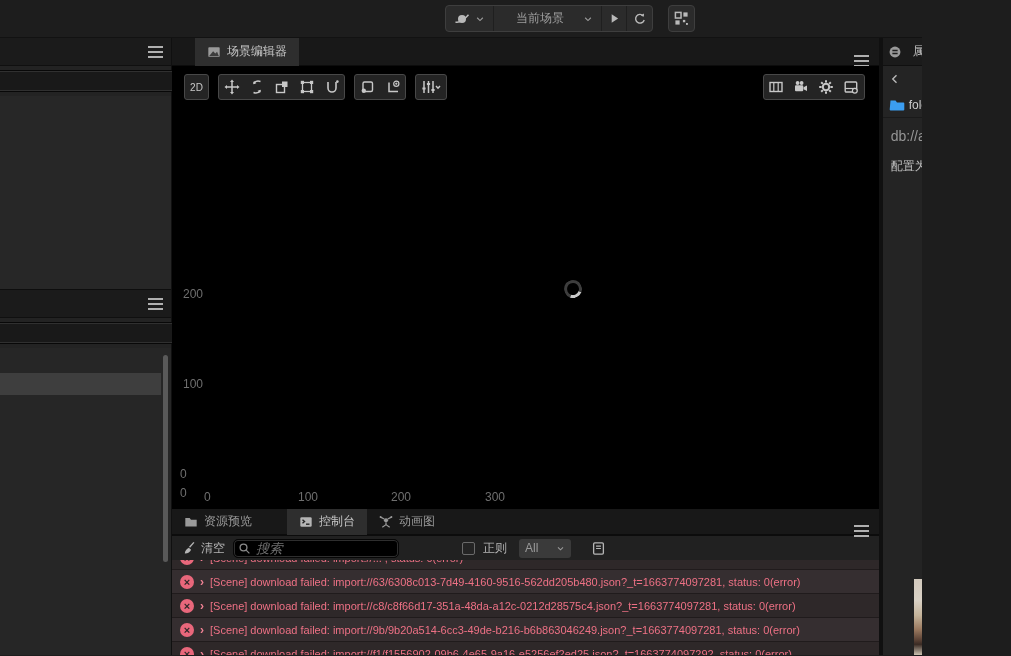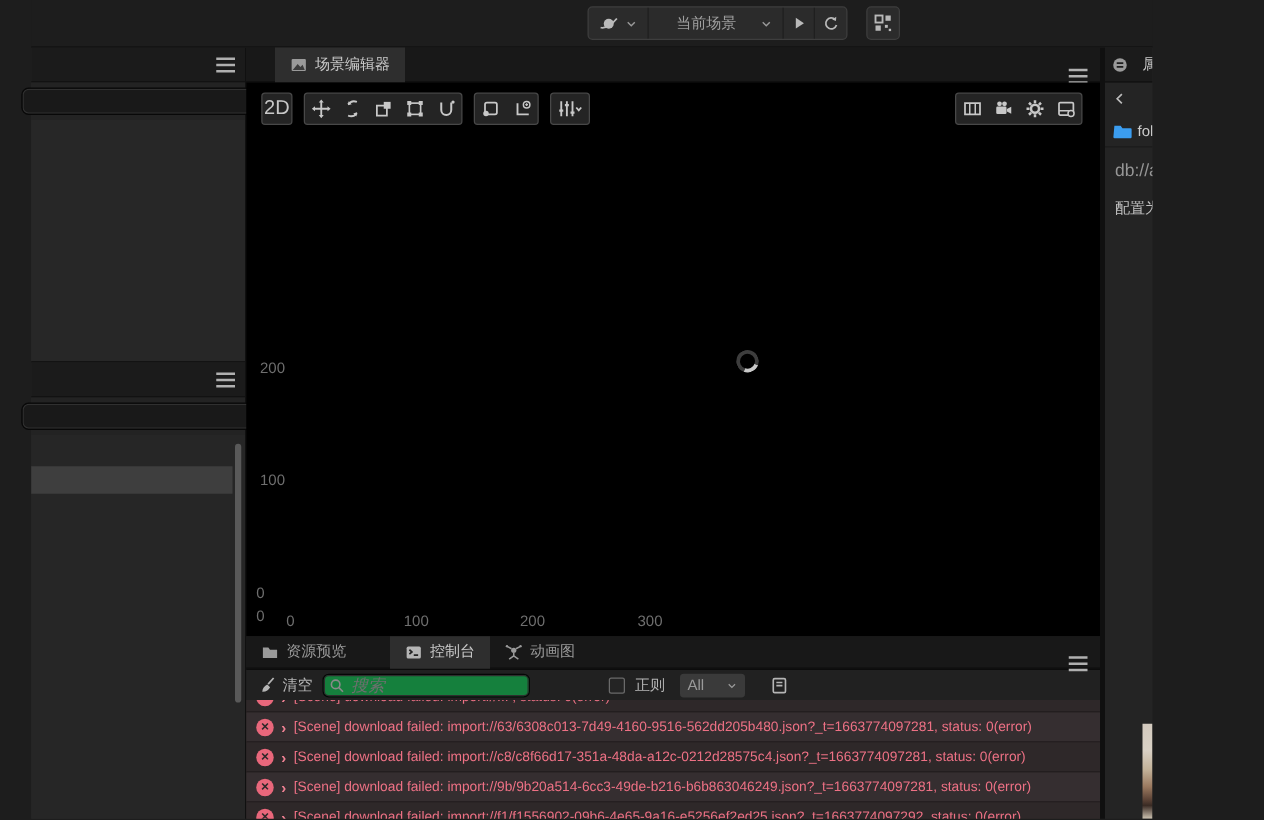--- a/index.html
+++ b/index.html
@@ -1,18 +1,18 @@
 <!DOCTYPE html>
 <html><head>
 <meta charset="utf-8">
 <style>
   * { margin:0; padding:0; box-sizing:border-box; }
   html,body { width:1011px; height:656px; background:#1d1d1d; overflow:hidden; }
   body { font-family:"Liberation Sans","DejaVu Sans",sans-serif; font-size:12px; color:#c2c2c2; }
-  #app { position:relative; width:922px; height:656px;padding-left:25px; }
+  #app { position:relative; width:922px; height:656px; }
 
   
   .topbar { position:relative; height:38px; background:#1d1d1d; border-bottom:1px solid #121212; }
   .topbar-group { position:absolute; left:445px; top:5px; height:27px; display:flex; align-items:stretch;
     background:#2b2b2b; border:1px solid #3e3e3e; border-radius:4px; overflow:hidden; }
   .tb-seg { display:flex; align-items:center; padding:0 8px; gap:5px; border-right:1px solid #1f1f1f; cursor:default; }
   .tb-seg:last-child { border-right:none; }
   .tb-scene { width:108px; justify-content:space-between; color:#9f9f9f; }
   .tb-btn { width:25px; justify-content:center; padding:0; }
   .qr-btn { position:absolute; left:668px; top:5px; width:27px; height:27px; background:#2b2b2b;
@@ -45,31 +45,31 @@
   .tab.inactive { color:#9a9a9a; }
   .tabbar .hamb-wrap { position:absolute; right:10px; top:13px; }
 
   
   .scene { position:relative; height:444px; background:#000; overflow:hidden; }
   .sv-toolbar { position:absolute; top:8px; left:12px; display:flex; gap:9px; }
   .sv-toolbar-right { position:absolute; top:8px; right:14px; }
   .tool-group { display:flex; background:#242424; border:1px solid #484848; border-radius:3px; height:26px; align-items:center; }
   .tool-btn { width:25px; height:24px; display:flex; align-items:center; justify-content:center; }
   .btn-2d { width:25px; height:26px; background:#242424; border:1px solid #484848; border-radius:3px;
-    color:#c8c8c8; font-size:16px; display:flex; align-items:center; justify-content:center; }
+    color:#c8c8c8; font-size:10px; display:flex; align-items:center; justify-content:center; }
   .ruler-label { position:absolute; color:#6f6f6f; font-size:12px; }
   .ring { position:absolute; left:392px; top:214px; width:18px; height:18px; border-radius:50%;
     border:3px solid #3d3d3d; border-bottom-color:#c9c9c9; transform:rotate(-25deg); }
 
   
   .console-toolbar { height:25px; background:#212121; display:flex; align-items:center; padding:0 10px; gap:8px;
     border-top:1px solid #0c0c0c; }
   .clear-btn { display:flex; align-items:center; gap:5px; color:#b5b5b5; }
   .console-search { position:relative; width:166px; }
-  .console-search input { width:166px; height:19px; background:#15803d; border:1px solid #060606; border-radius:5px;
+  .console-search input { width:166px; height:19px; background:#000000; border:1px solid #060606; border-radius:5px;
     color:#ccc; padding:0 6px 0 22px; outline:none; box-shadow:inset 0 0 0 1px #2e2e2e; }
   .console-search input::placeholder { font-style:italic; color:#6f6f6f; }
   .console-search .ic { position:absolute; left:5px; top:3px; }
   .chk { width:13px; height:13px; background:#242424; border:1px solid #6a6a6a; border-radius:2px; margin-left:55px; }
   .regex-label { color:#b5b5b5; }
   .filter-select { width:52px; height:19px; background:#3a3a3a; border-radius:3px; color:#9a9a9a;
     display:flex; align-items:center; justify-content:space-between; padding:0 6px; margin-left:4px; }
   .doc-btn { margin-left:12px; }
   .console-rows { height:95px; background:#2a2425; overflow:hidden; }
   .crow { height:24px; display:flex; align-items:center; gap:6px; padding:0 8px; white-space:nowrap; overflow:hidden;

